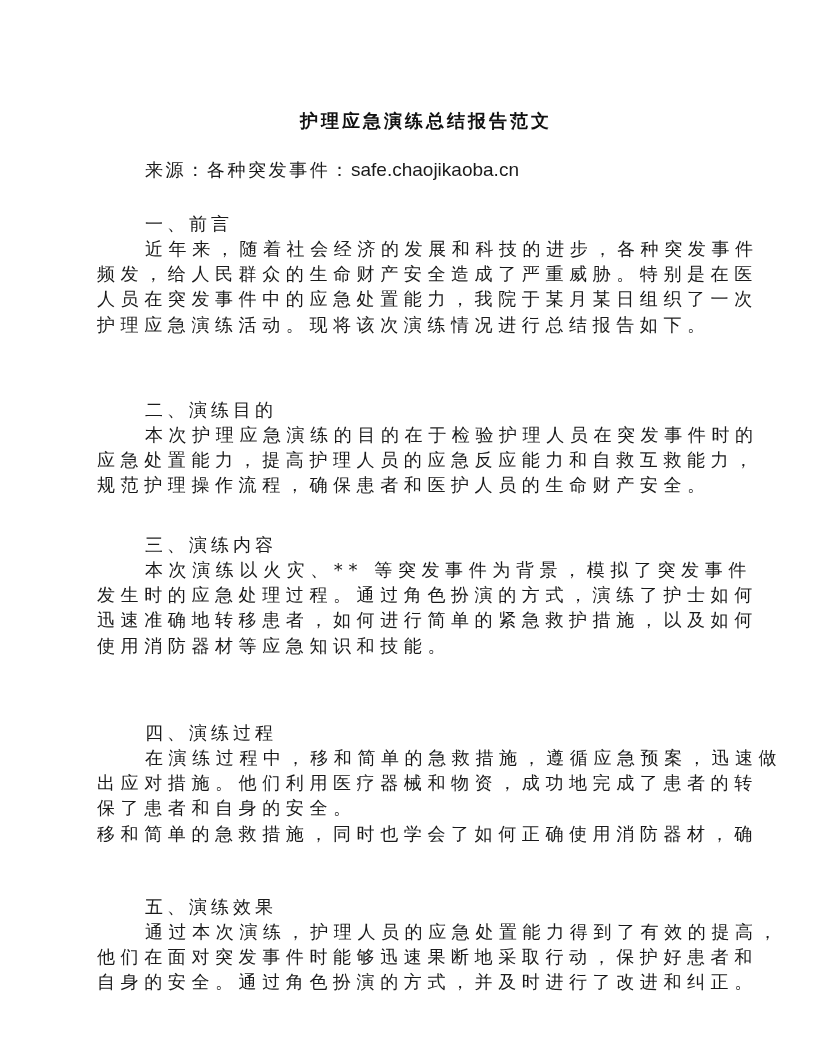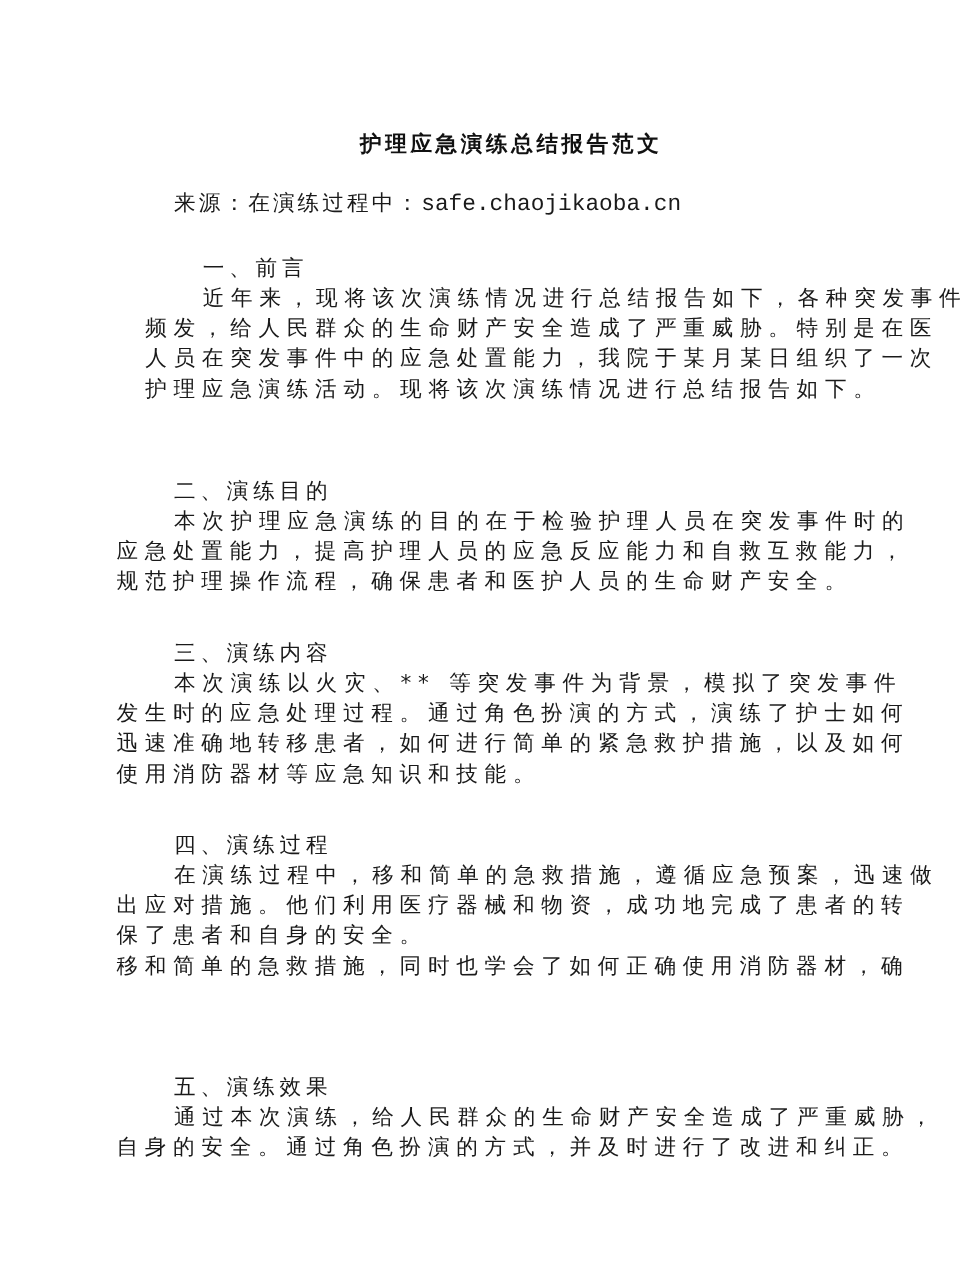--- a/index.html
+++ b/index.html
@@ -37,21 +37,21 @@
       position: absolute;
       left: 145px;
       top: 157px;
       font-size: 18px;
       line-height: 26px;
       letter-spacing: 2.6px;
       white-space: nowrap;
     }
     .source .url {
       letter-spacing: 0px;
-      font-family: Liberation Mono, monospace;
+      font-family: Liberation Sans, sans-serif;
       font-size: 19px;
     }
     .section {
       position: absolute;
       left: 97px;
       width: 600px;
     }
     .heading {
       padding-left: 48px;
       font-size: 18px;
@@ -70,53 +70,54 @@
     }
   </style>
 </head>
 <body>
 
 <div class="page">
 
   <div class="title">护理应急演练总结报告范文</div>
 
   <div class="source">
-    <span>来源：在演练过程中：</span><span class="url">safe.chaojikaoba.cn</span>
+    <span>来源：各种突发事件：</span><span class="url">safe.chaojikaoba.cn</span>
   </div>
 
-  <div class="section" style="top:211px;margin-left:24px;">
+  <div class="section" style="top:211px;">
     <div class="heading">一、前言</div>
-    <div class="line indent">近年来，现将该次演练情况进行总结报告如下，各种突发事件</div>
+    <div class="line indent">近年来，随着社会经济的发展和科技的进步，各种突发事件</div>
     <div class="line">频发，给人民群众的生命财产安全造成了严重威胁。特别是在医</div>
     <div class="line">人员在突发事件中的应急处置能力，我院于某月某日组织了一次</div>
     <div class="line">护理应急演练活动。现将该次演练情况进行总结报告如下。</div>
   </div>
 
   <div class="section" style="top:532px;">
     <div class="heading">三、演练内容</div>
     <div class="line indent">本次演练以火灾、** 等突发事件为背景，模拟了突发事件</div>
     <div class="line">发生时的应急处理过程。通过角色扮演的方式，演练了护士如何</div>
     <div class="line">迅速准确地转移患者，如何进行简单的紧急救护措施，以及如何</div>
     <div class="line">使用消防器材等应急知识和技能。</div>
   </div>
 
   <div class="section" style="top:397px;">
     <div class="heading">二、演练目的</div>
     <div class="line indent">本次护理应急演练的目的在于检验护理人员在突发事件时的</div>
     <div class="line">应急处置能力，提高护理人员的应急反应能力和自救互救能力，</div>
     <div class="line">规范护理操作流程，确保患者和医护人员的生命财产安全。</div>
   </div>
 
-  <div class="section" style="top:692px;">
+  <div class="section" style="top:722px;font-family:Liberation Mono, monospace;">
     <div class="heading">四、演练过程</div>
     <div class="line indent">在演练过程中，移和简单的急救措施，遵循应急预案，迅速做</div>
     <div class="line">出应对措施。他们利用医疗器械和物资，成功地完成了患者的转</div>
     <div class="line">保了患者和自身的安全。</div>
     <div class="line">移和简单的急救措施，同时也学会了如何正确使用消防器材，确</div>
   </div>
 
   <div class="section" style="top:894px;">
     <div class="heading">五、演练效果</div>
-    <div class="line indent">通过本次演练，给人民群众的生命财产安全造成了严重威胁，</div>
+    <div class="line indent">通过本次演练，护理人员的应急处置能力得到了有效的提高，</div>
+    <div class="line">他们在面对突发事件时能够迅速果断地采取行动，保护好患者和</div>
     <div class="line">自身的安全。通过角色扮演的方式，并及时进行了改进和纠正。</div>
   </div>
 
 </div>
 
 </body></html>

